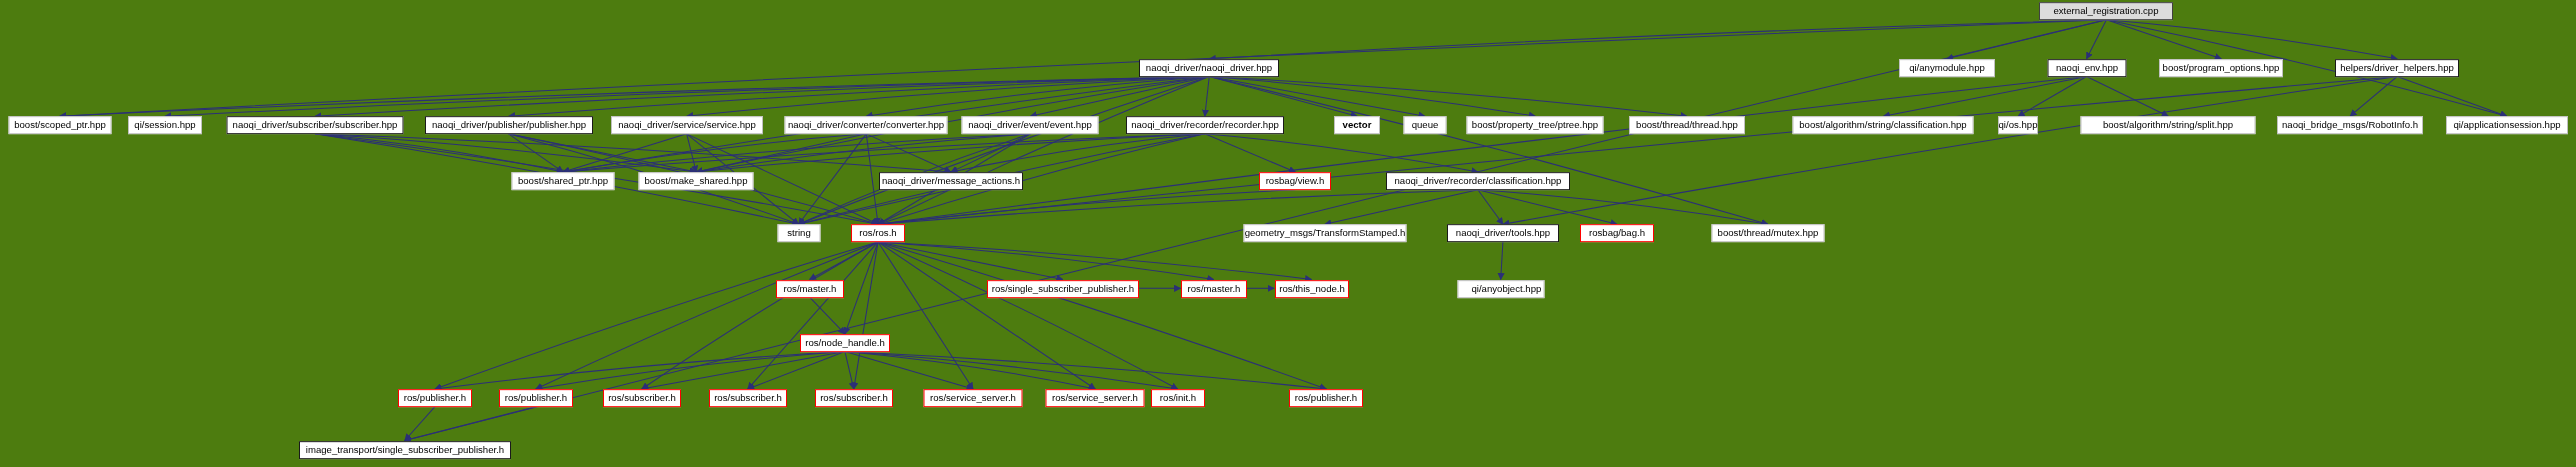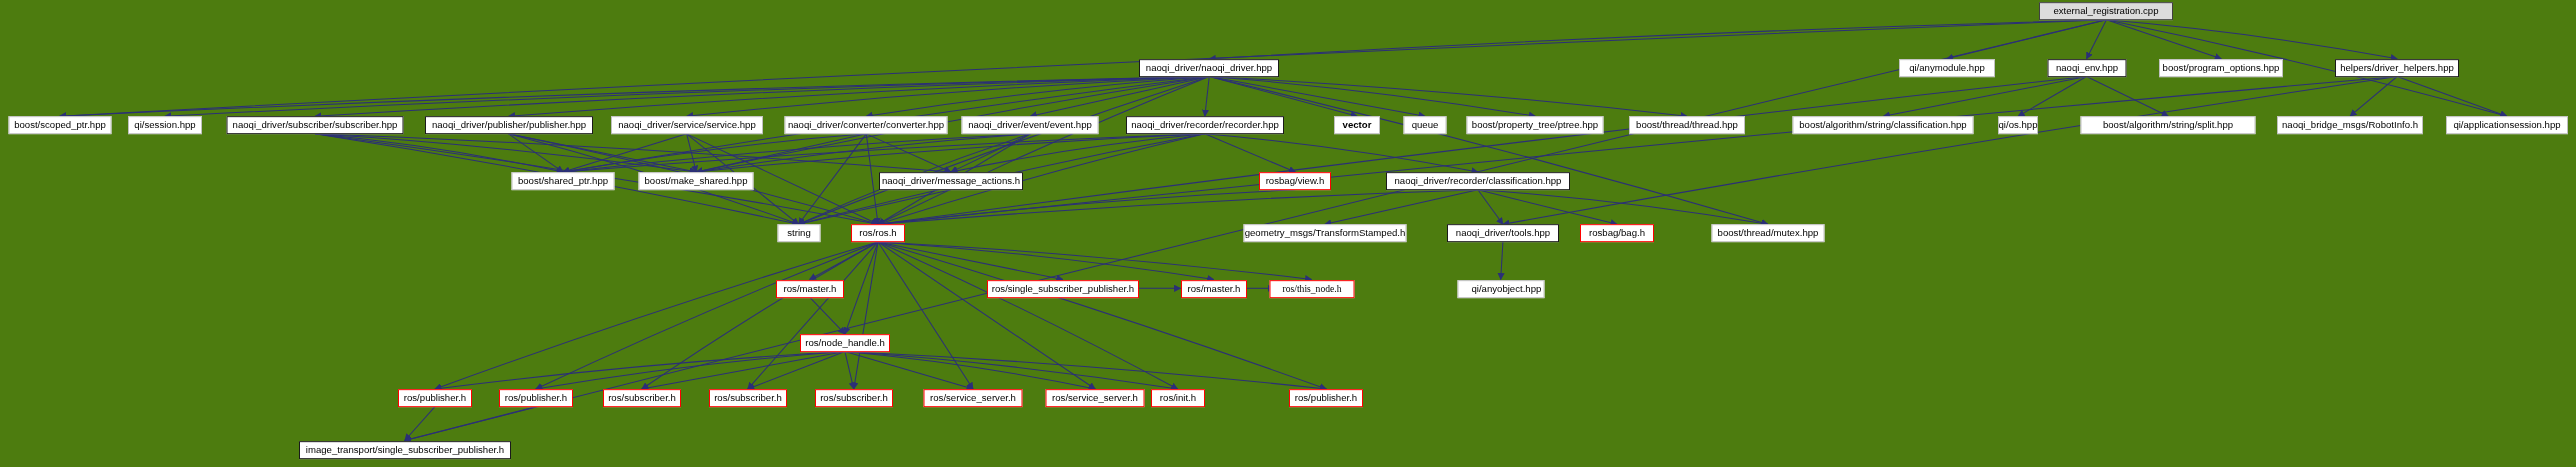--- a/index.html
+++ b/index.html
@@ -158,21 +158,21 @@
       <div class="node black" style="left: 1478px; top: 181px; width: 184px;">naoqi_driver/recorder/classification.hpp</div>
       <div class="node" style="left: 799px; top: 233px; width: 43px;">string</div>
       <div class="node red" style="left: 878px; top: 233px; width: 54px;">ros/ros.h</div>
       <div class="node" style="left: 1325px; top: 233px; width: 163px;">geometry_msgs/TransformStamped.h</div>
       <div class="node black" style="left: 1503px; top: 233px; width: 112px;">naoqi_driver/tools.hpp</div>
       <div class="node red" style="left: 1617px; top: 233px; width: 74px;">rosbag/bag.h</div>
       <div class="node" style="left: 1768px; top: 233px; width: 113px;">boost/thread/mutex.hpp</div>
       <div class="node red" style="left: 810px; top: 289px; width: 68px;">ros/master.h</div>
       <div class="node red" style="left: 1063px; top: 289px; width: 152px;">ros/single_subscriber_publisher.h</div>
       <div class="node red" style="left: 1214px; top: 289px; width: 66px;">ros/master.h</div>
-      <div class="node red" style="left: 1312px; top: 289px; width: 85px; font-family: Liberation Serif, serif;">ros/this_node.h</div>
+      <div class="node red" style="left: 1312px; top: 289px; width: 74px;">ros/this_node.h</div>
       <div class="node" style="left: 1501px; top: 289px; width: 87px; padding-left: 16px;">qi/anyobject.hpp</div>
       <div class="node red" style="left: 845px; top: 343px; width: 90px;">ros/node_handle.h</div>
       <div class="node red" style="left: 435px; top: 398px; width: 74px;">ros/publisher.h</div>
       <div class="node red" style="left: 536px; top: 398px; width: 74px;">ros/publisher.h</div>
       <div class="node red" style="left: 642px; top: 398px; width: 78px;">ros/subscriber.h</div>
       <div class="node red" style="left: 748px; top: 398px; width: 78px;">ros/subscriber.h</div>
       <div class="node red" style="left: 854px; top: 398px; width: 78px;">ros/subscriber.h</div>
       <div class="node red" style="left: 973px; top: 398px; width: 99px;">ros/service_server.h</div>
       <div class="node red" style="left: 1095px; top: 398px; width: 99px;">ros/service_server.h</div>
       <div class="node red" style="left: 1178px; top: 398px; width: 54px;">ros/init.h</div>

